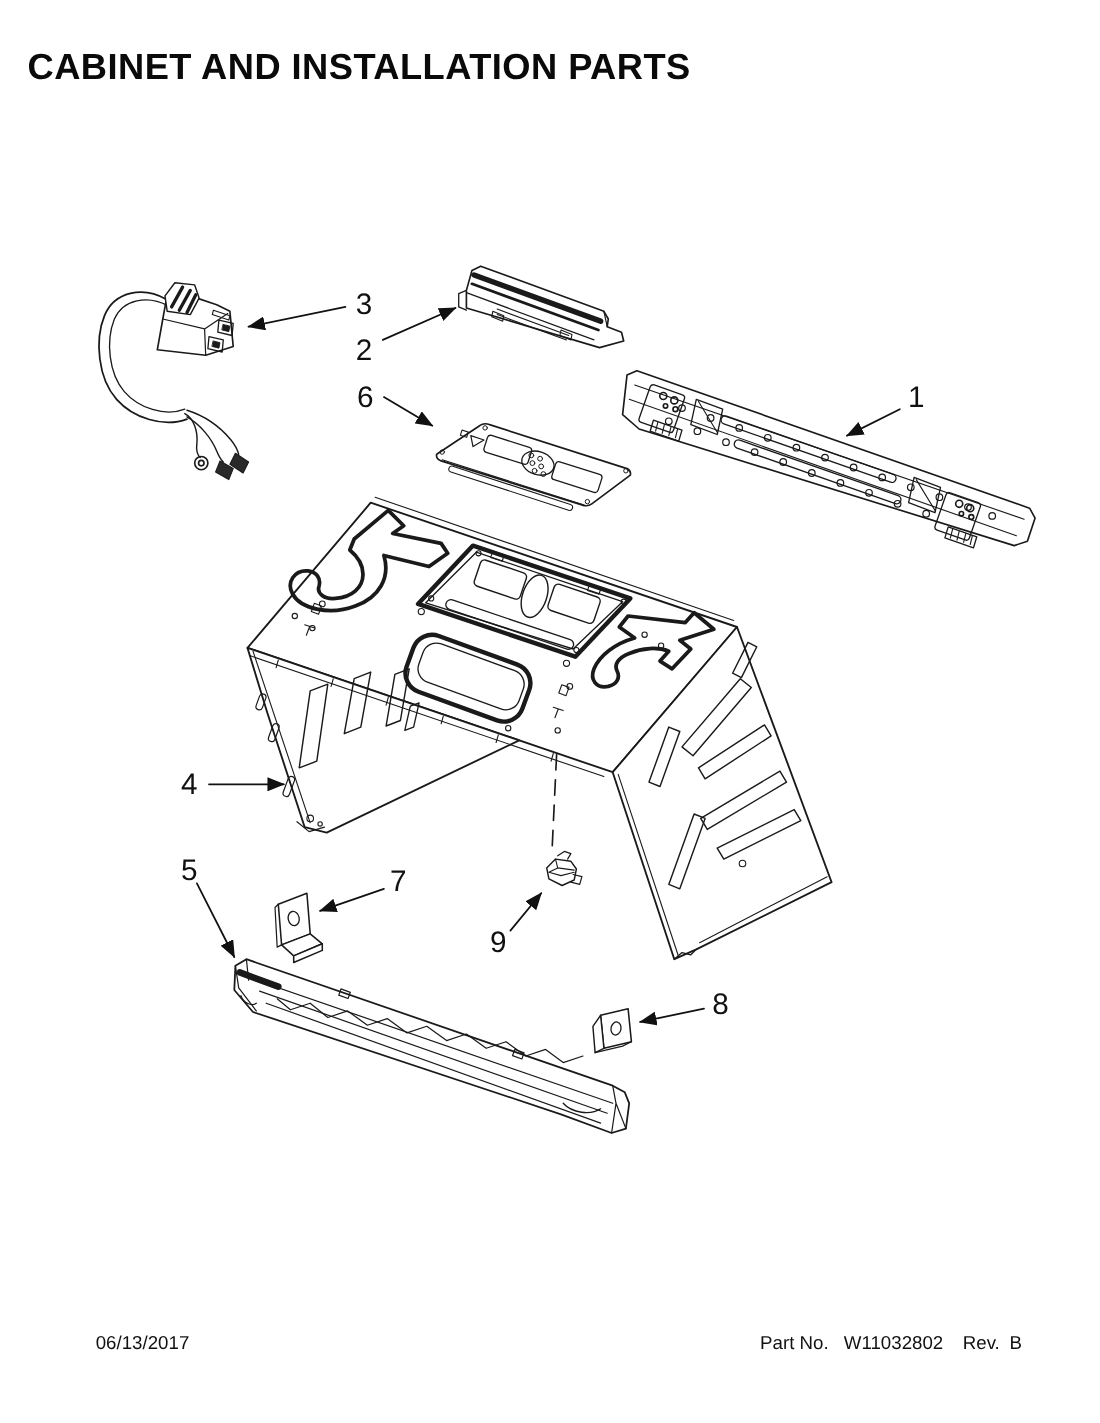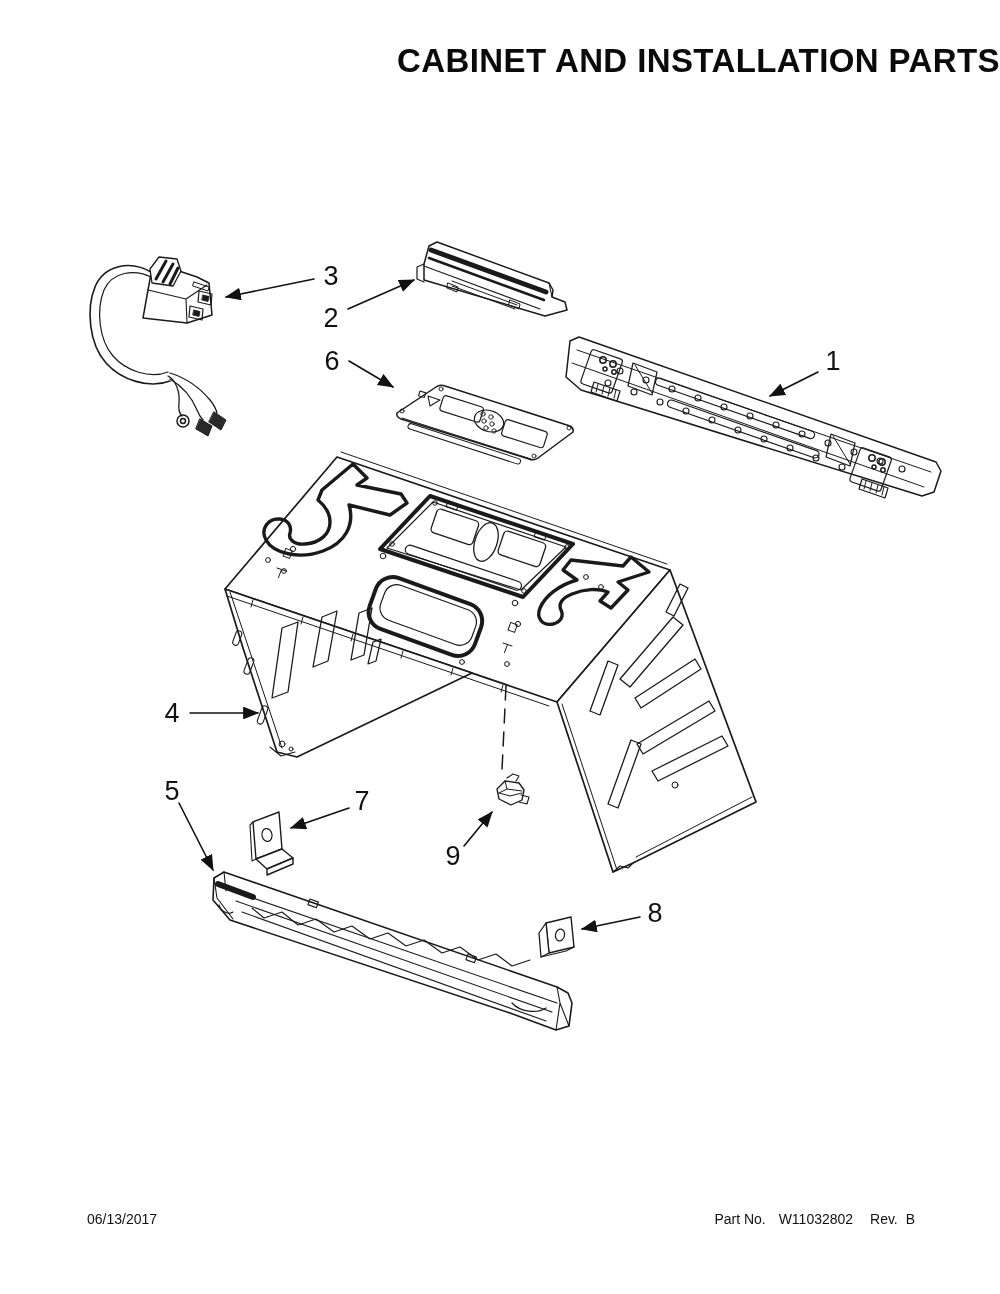--- a/index.html
+++ b/index.html
@@ -1,31 +1,31 @@
 <!DOCTYPE html>
 <html><head>
 <meta charset="utf-8">
 <style>
   html,body{margin:0;padding:0;background:#fff;}
   .page{
     position:relative;width:1000px;height:1294px;background:#ffffff;
     font-family:"Liberation Sans",sans-serif;overflow:hidden;color:#0a0a0a;
   }
   .title{
-    position:absolute;top:42px;left:0;right:0;margin:0;text-align:right;
+    position:absolute;top:42px;left:0;right:0;margin:0;text-align:left;
     font-size:33px;font-weight:bold;letter-spacing:.4px;color:#0a0a0a;padding-left:25px;
   }
   .diagram{position:absolute;left:0;top:0;width:1000px;height:1294px;}
   .callouts text{
     font-family:"Liberation Sans",sans-serif;font-size:27px;fill:#111;text-anchor:middle;
   }
-  .footer-item{position:absolute;top:1211px;font-size:14px;color:#111;white-space:nowrap;}
+  .footer-item{position:absolute;top:1211px;font-size:17px;color:#111;white-space:nowrap;}
   .f-left{left:87px;}
   .f-center{left:0;right:0;text-align:center;}
-  .f-right{right:85px;margin-left:34px;}
+  .f-right{right:71px;margin-left:34px;}
   .f-right .pn{margin-left:9px;}
   .f-right .rev{margin-left:13px;word-spacing:4px;}
 </style>
 </head>
 <body>
 
 <div class="page">
 
   <h1 class="title">CABINET AND INSTALLATION PARTS</h1>
 

